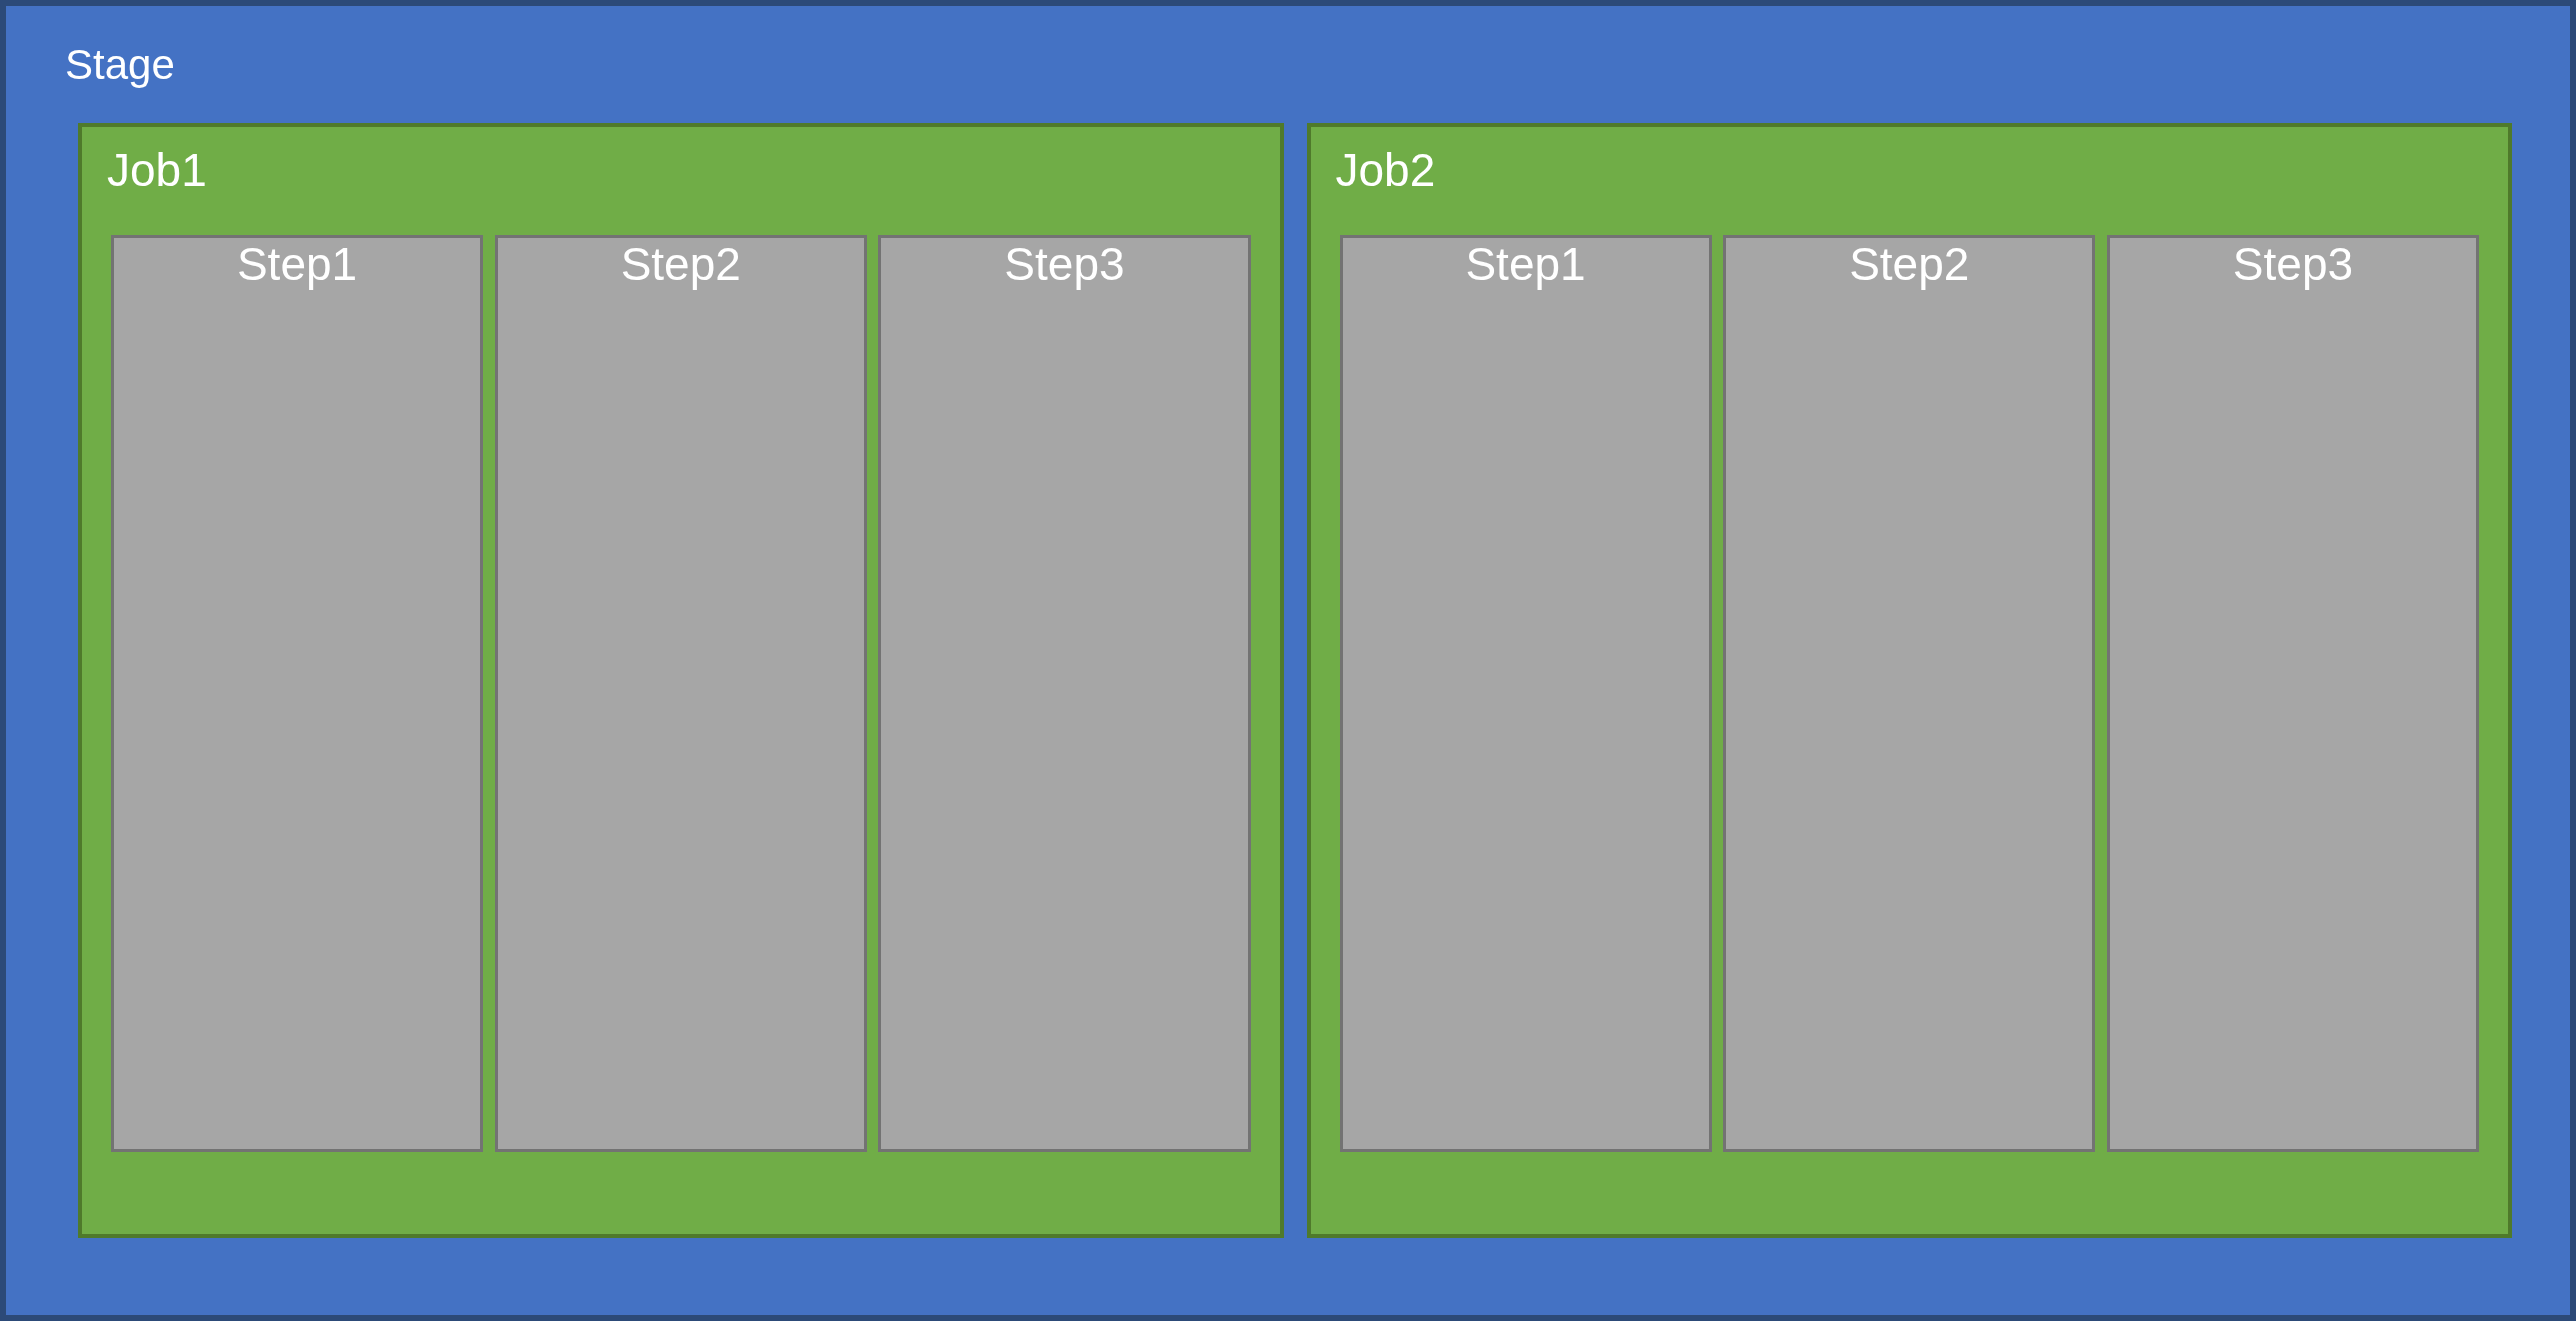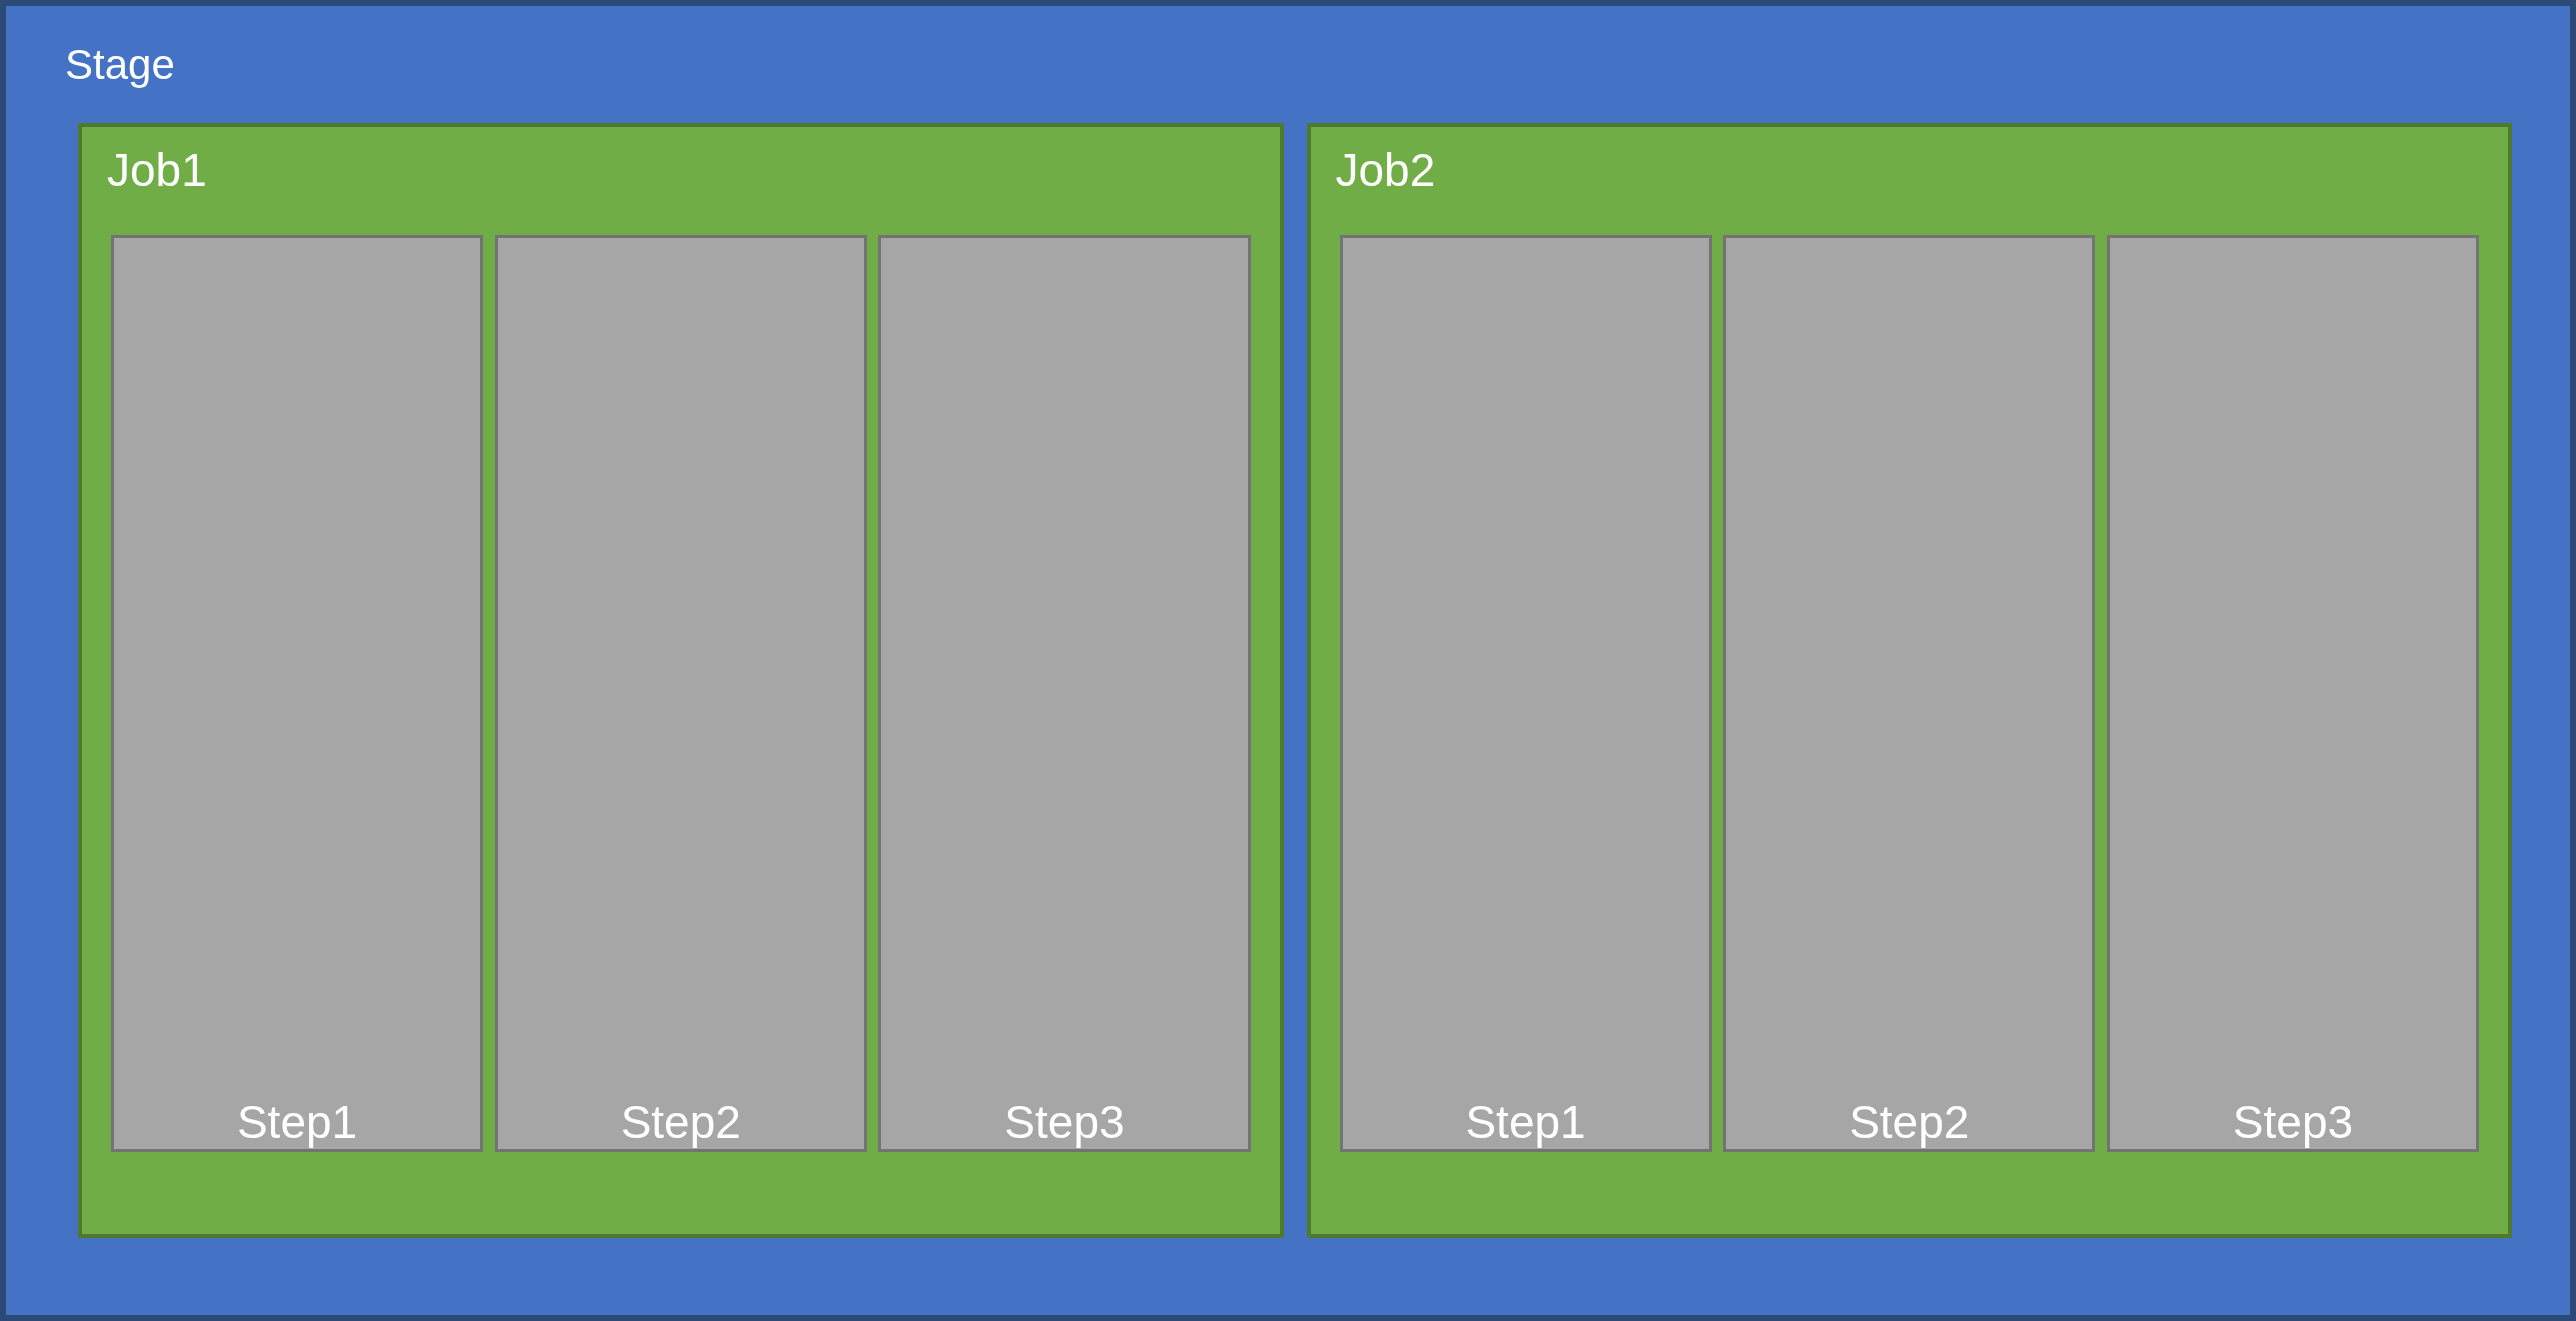--- a/index.html
+++ b/index.html
@@ -63,21 +63,21 @@
     bottom: 82px;
     display: flex;
     gap: 11.6px;
   }
   .step {
     flex: 1 1 0;
     box-sizing: border-box;
     background: var(--step-fill, #A6A6A6);
     border: 3.9px solid var(--step-border, #737373);
     display: flex;
-    align-items: flex-end;
+    align-items: flex-start;
     justify-content: center;
   }
   .step-label {
     font-size: 46px;
     line-height: 1.15;
     white-space: nowrap;
   }
 </style>
 </head>
 <body>

